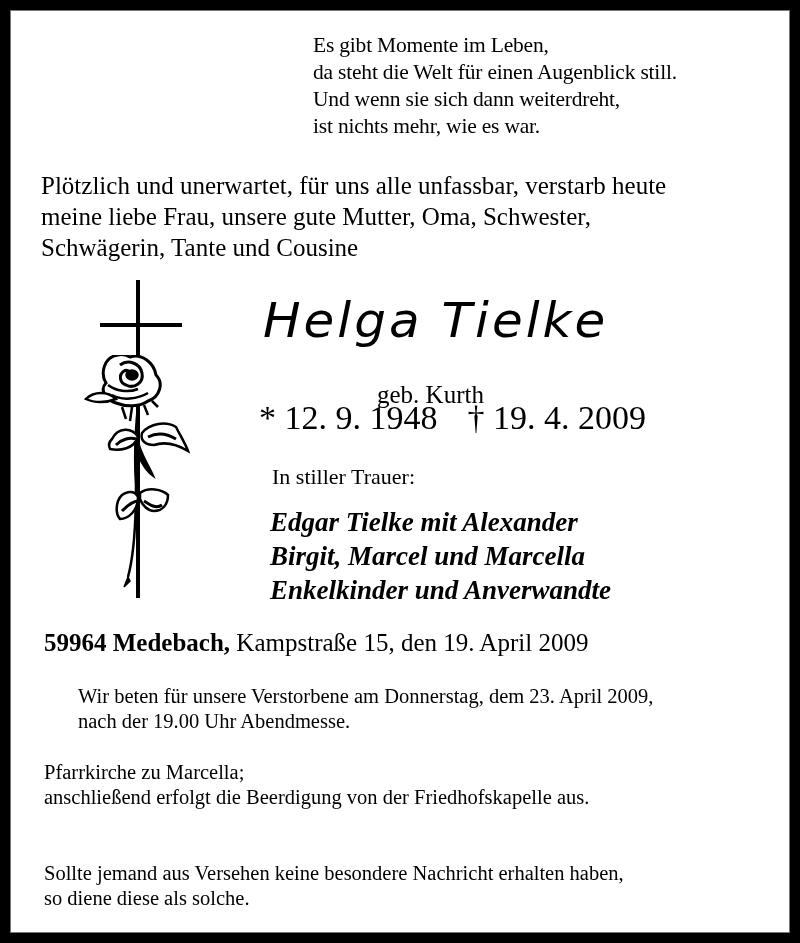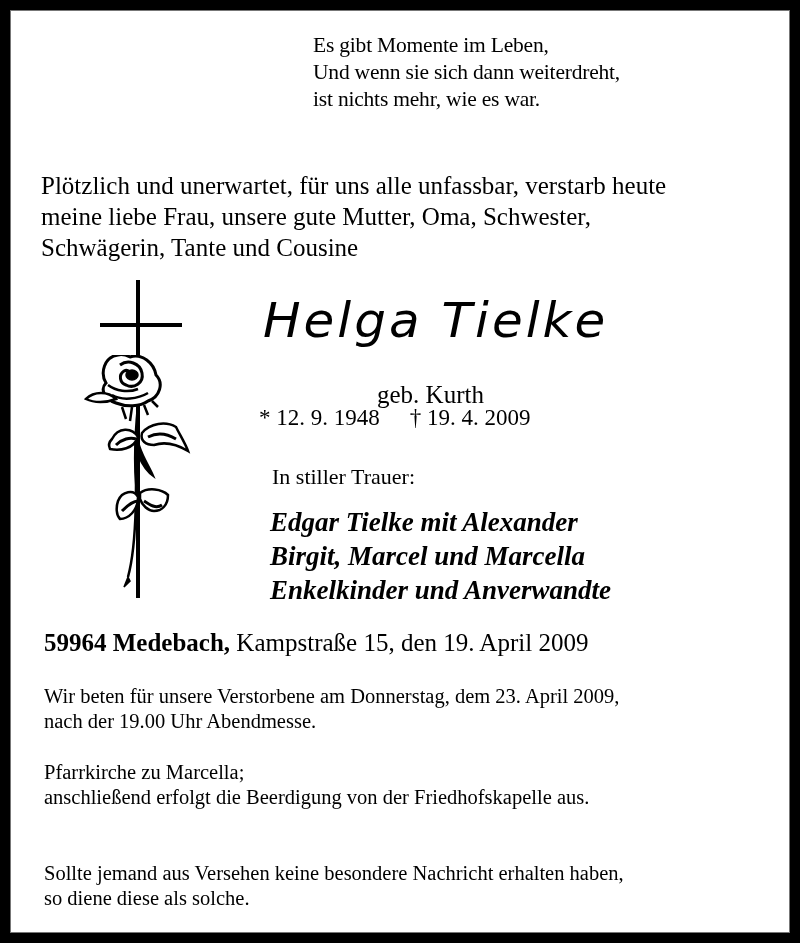--- a/index.html
+++ b/index.html
@@ -18,41 +18,42 @@
   .poem { left: 303px; top: 22px; font-size: 21.5px; line-height: 27px; }
   .poem div { letter-spacing: -0.2px; }
   .intro { left: 31px; top: 160px; font-size: 25px; line-height: 31px; }
   .name {
     left: 253px; top: 282px; font-size: 50px; line-height: 60px;
     font-family: "DejaVu Sans", sans-serif; font-weight: 300;
     letter-spacing: 3px; transform: scaleY(0.95); transform-origin: left top;
     font-style: italic;
   }
   .maiden { left: 367px; top: 370px; font-size: 25px; line-height: 30px; }
-  .dates { left: 249px; top: 392px; font-size: 23px; line-height: 32px; }
+  .dates { left: 249px; top: 392px; font-size: 34px; line-height: 32px; }
   .dates .gap { display: inline-block; width: 30px; }
   .mourning-label { left: 262px; top: 453px; font-size: 22px; line-height: 27px; }
   .family { left: 260px; top: 495px; font-size: 27px; line-height: 34px; font-weight: bold; font-style: italic; }
   .address { left: 34px; top: 618px; font-size: 25px; line-height: 30px; }
   .address b { font-weight: bold; }
   .para { left: 34px; font-size: 20.5px; line-height: 25px; }
-  .p1 { top: 674px; }
+  .p1 { top: 674px; margin-left: 34px; }
   .p2 { top: 750px; }
   .p3 { top: 851px; }
   .cross-v { position: absolute; left: 126px; top: 270px; width: 4px; height: 318px; background: #000; }
   .cross-h { position: absolute; left: 90px; top: 313px; width: 82px; height: 4px; background: #000; }
   .rose { position: absolute; left: 72px; top: 345px; }
 </style>
 </head>
 <body>
 
 <div class="sheet">
 
   <div class="abs poem">
     <div>Es gibt Momente im Leben,</div>
+    <div>da steht die Welt für einen Augenblick still.</div>
     <div>Und wenn sie sich dann weiterdreht,</div>
     <div>ist nichts mehr, wie es war.</div>
   </div>
 
   <div class="abs intro">
     <div>Plötzlich und unerwartet, für uns alle unfassbar, verstarb heute</div>
     <div>meine liebe Frau, unsere gute Mutter, Oma, Schwester,</div>
     <div>Schwägerin, Tante und Cousine</div>
   </div>
 

